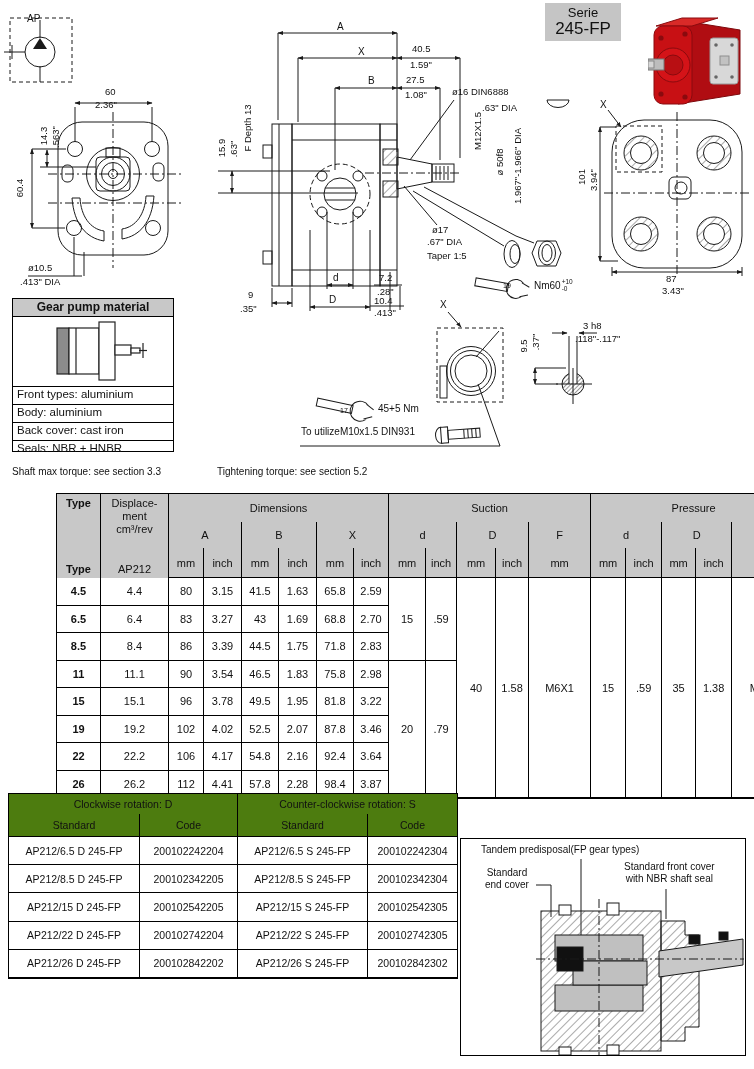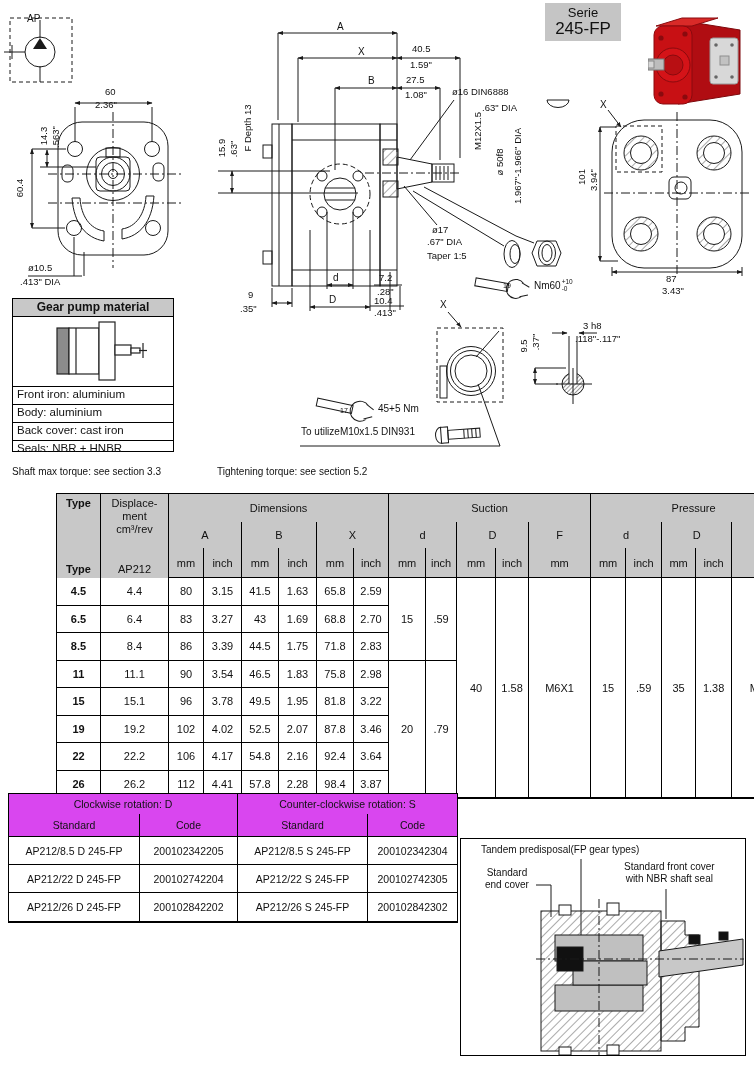--- a/index.html
+++ b/index.html
@@ -34,21 +34,21 @@
   #dimtab thead tr.h2 th{height:26px;}
   #dimtab thead tr.h3 th{height:29px;border-bottom:1px solid #000;}
   #dimtab tbody td{border-right:1px solid #000;border-bottom:1px solid #000;height:26.5px;}
   #dimtab tbody td.last{border-right:none;}
   .br{border-right:1px solid #000;}
   .tcol{font-weight:bold;}
   .stack{display:flex;flex-direction:column;justify-content:space-between;height:82px;padding:2px 0;box-sizing:border-box;font-weight:normal;}
   .stack .bold{font-weight:bold;}
   .pre{white-space:pre-line;line-height:1.2;}
   #codetab{left:8px;top:793px;width:450px;font-size:10.5px;}
-  #codetab thead th{background:#d946ef;}
+  #codetab thead th{background:#4d7c0f;}
   #codetab thead tr.h1 th{height:20px;}
   #codetab thead tr.h2 th{height:22px;border-bottom:1px solid #000;}
   #codetab tbody td{border-right:1px solid #000;border-bottom:1px solid #000;height:27.2px;}
   #codetab tbody td.last{border-right:none;}
   .panel{position:absolute;left:460px;top:838px;width:286px;height:218px;border:1px solid #000;box-sizing:border-box;}
   .panel .an{font-size:10px;}
 </style>
 </head>
 <body>
 
@@ -353,21 +353,21 @@
           <rect x="44" y="11" width="12" height="46" fill="#8c8c8c"></rect>
           <rect x="56" y="11" width="30" height="46" fill="#fff"></rect>
           <line x1="63" y1="11" x2="63" y2="57"></line>
           <rect x="86" y="5" width="16" height="58" fill="#fff"></rect>
           <rect x="102" y="28" width="16" height="10" fill="#fff"></rect>
           <rect x="118" y="31" width="9" height="5" fill="#fff"></rect>
           <line x1="130" y1="26" x2="130" y2="41"></line>
             <line x1="126" y1="33.5" x2="134" y2="33.5"></line>
         </svg>
       </div>
-      <div class="mb-row">Front iron: aluminium</div>
+      <div class="mb-row">Front types: aluminium</div>
       <div class="mb-row">Body: aluminium</div>
       <div class="mb-row">Back cover: cast iron</div>
       <div class="mb-row">Seals: NBR + HNBR</div>
     </div>
 
     <div class="note" style="left:12px;top:466px">Shaft max torque: see section 3.3</div>
     <div class="note" style="left:217px;top:466px">Tightening torque: see section 5.2</div>
   </div>
 
   <table id="dimtab">
@@ -551,24 +551,36 @@
       </tr>
       <tr class="h2">
         <th class="br">Standard</th>
         <th class="br">Code</th>
         <th class="br">Standard</th>
         <th>Code</th>
       </tr>
     </thead>
     <tbody id="code-body">
         <tr>
+          <td>AP212/6.5 D 245-FP</td>
+          <td>200102242204</td>
+          <td>AP212/6.5 S 245-FP</td>
+          <td class="last">200102242304</td>
+        </tr>
+        <tr>
           <td>AP212/8.5 D 245-FP</td>
           <td>200102342205</td>
           <td>AP212/8.5 S 245-FP</td>
           <td class="last">200102342304</td>
+        </tr>
+        <tr>
+          <td>AP212/15 D 245-FP</td>
+          <td>200102542205</td>
+          <td>AP212/15 S 245-FP</td>
+          <td class="last">200102542305</td>
         </tr>
         <tr>
           <td>AP212/22 D 245-FP</td>
           <td>200102742204</td>
           <td>AP212/22 S 245-FP</td>
           <td class="last">200102742305</td>
         </tr>
         <tr>
           <td>AP212/26 D 245-FP</td>
           <td>200102842202</td>

